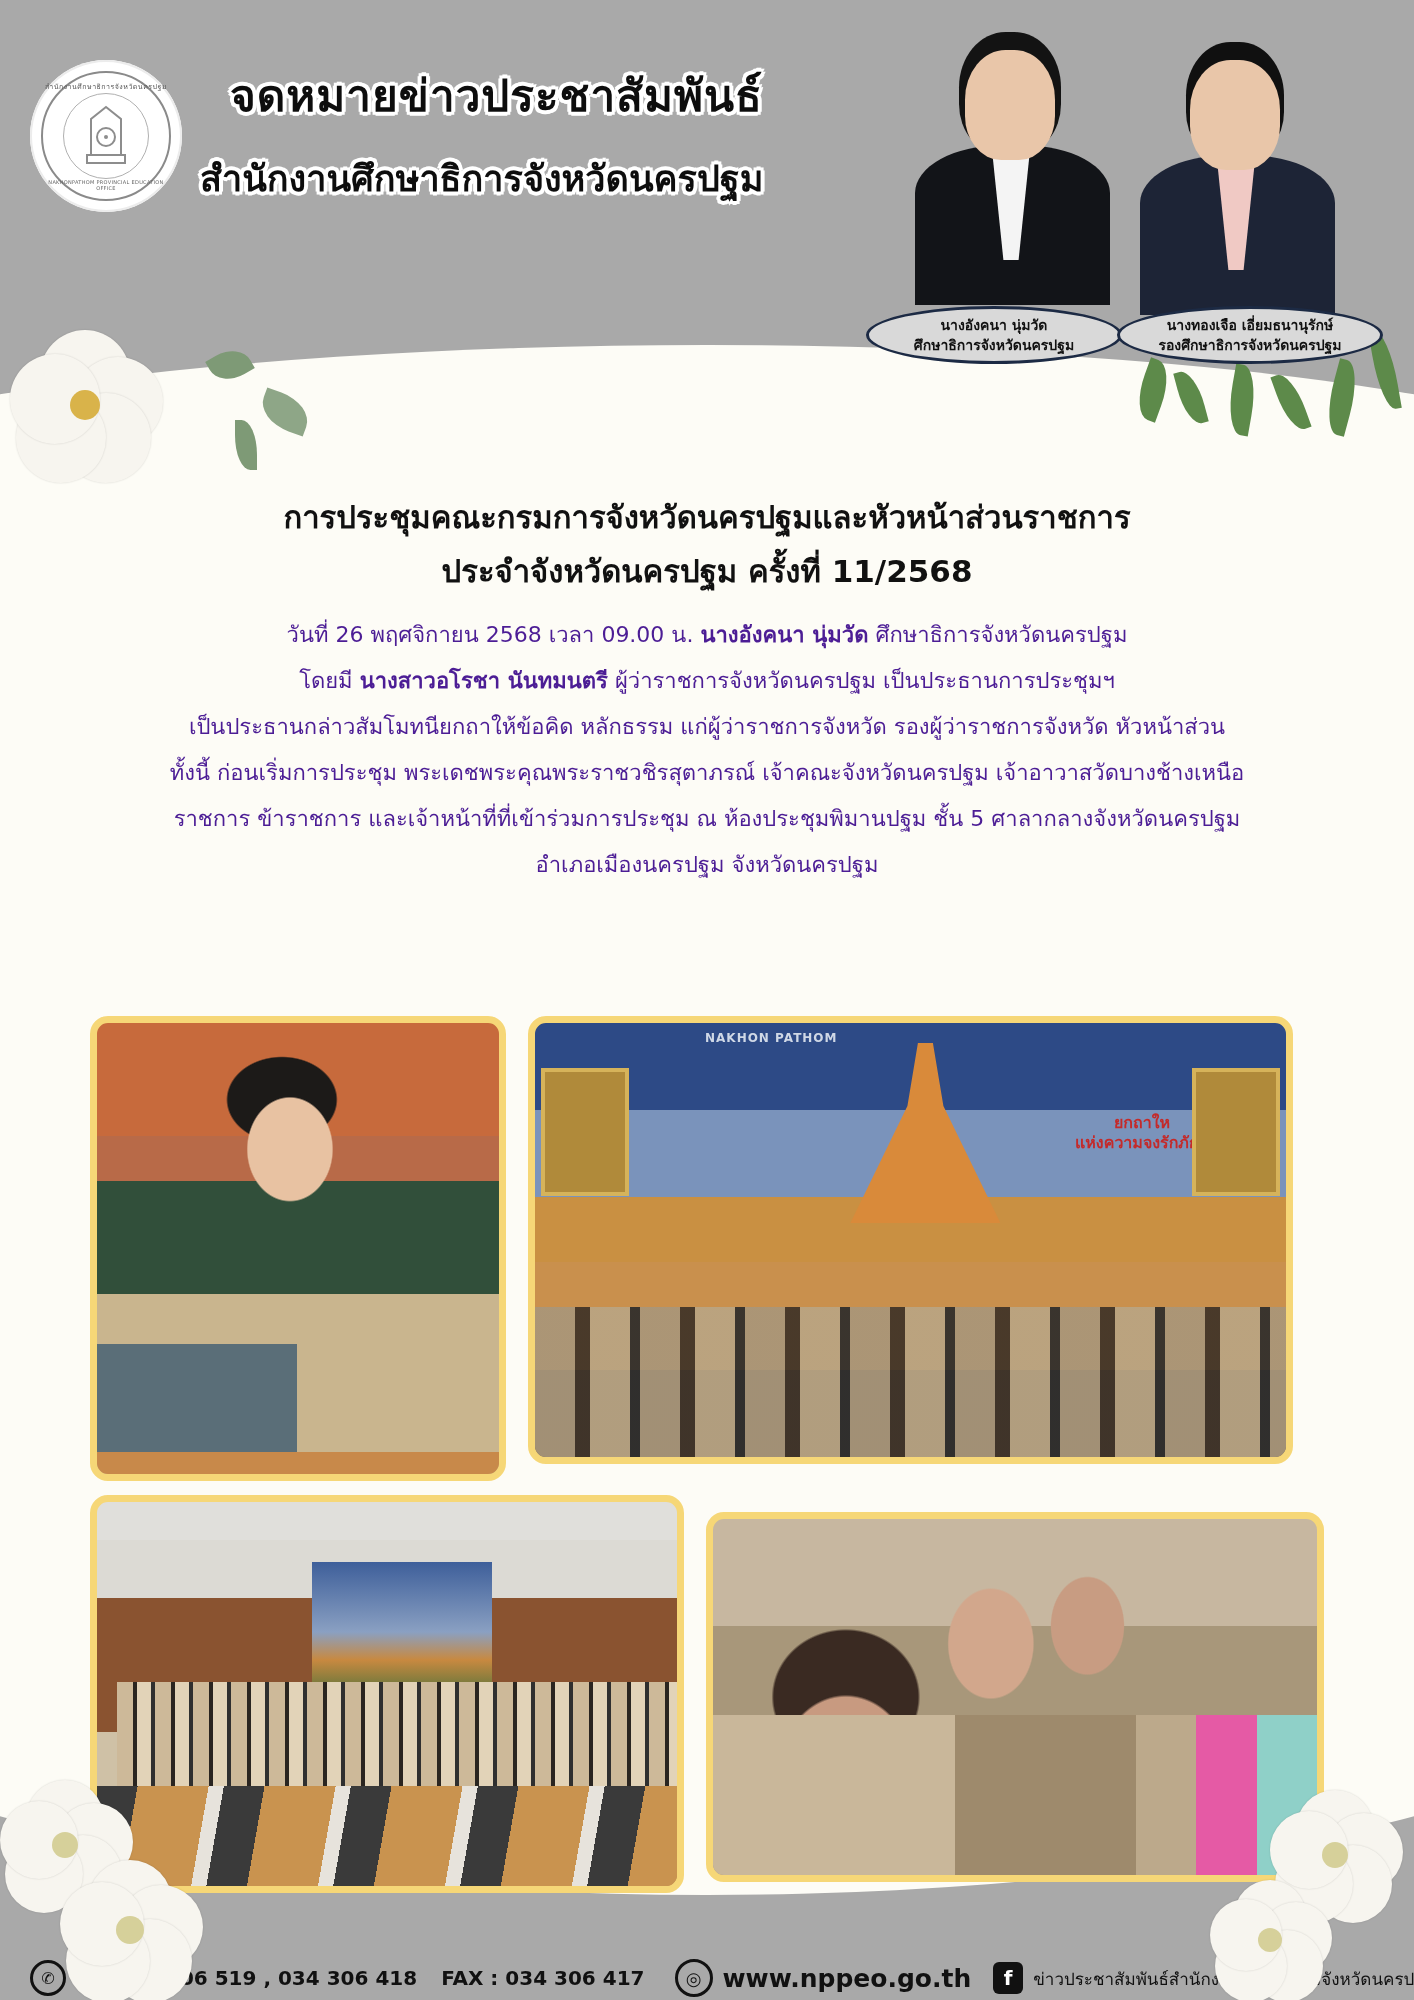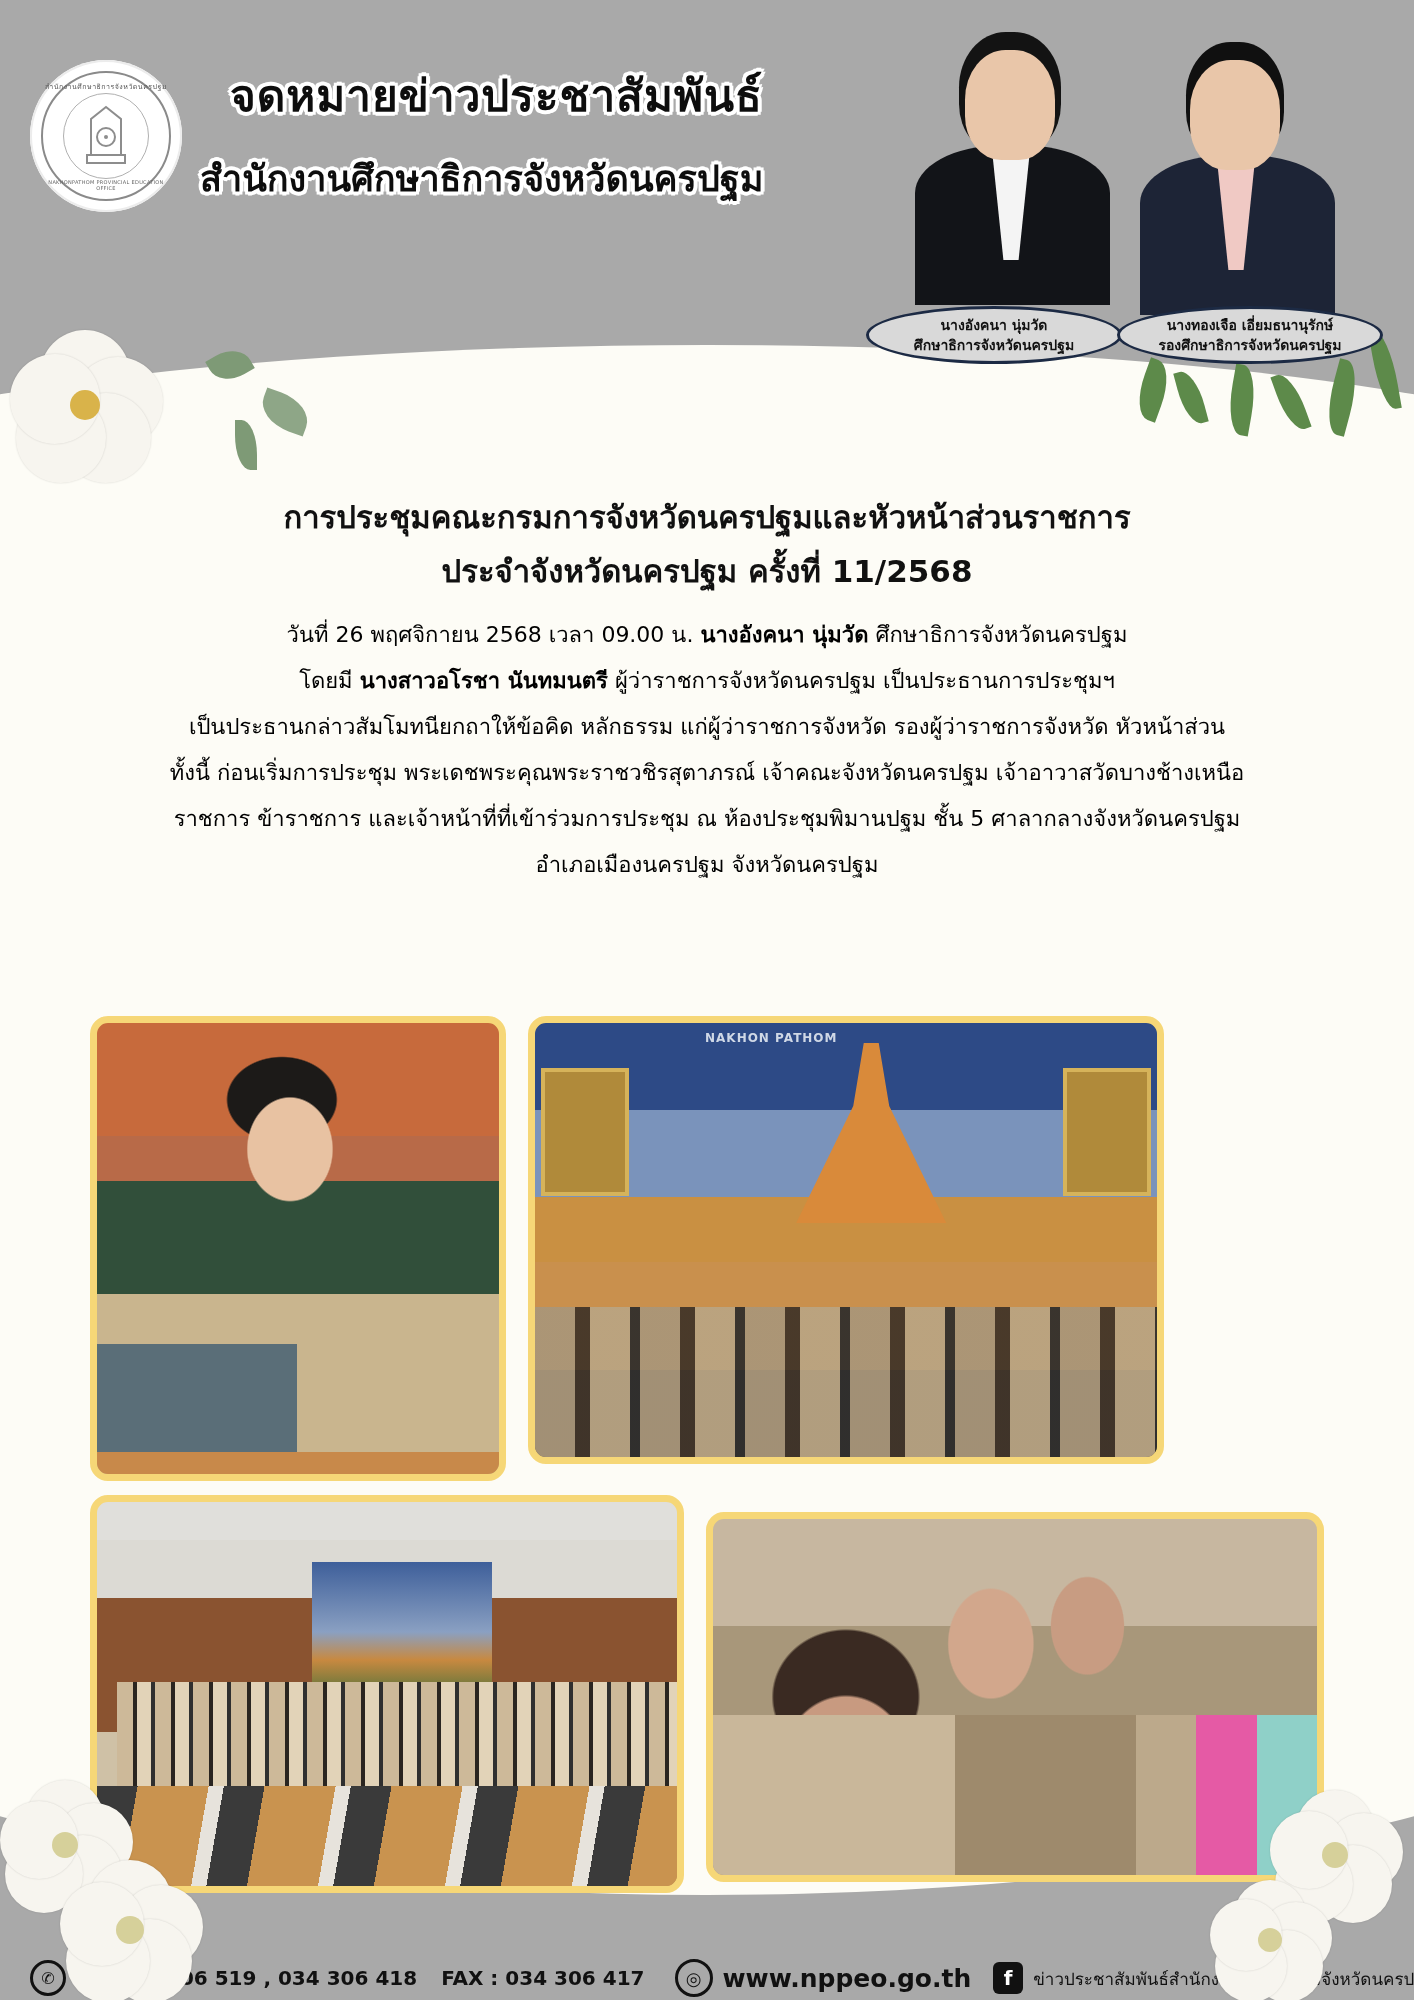--- a/index.html
+++ b/index.html
@@ -91,41 +91,41 @@
   .flower .ct { position: absolute; left: 40%; top: 40%; width: 20%; height: 20%;
     border-radius: 50%; background: #d9b34a; }
 
   
   .headline {
     position: absolute; z-index: 3; left: 0; width: 1414px; top: 490px;
     text-align: center; font-weight: bold; font-size: 31px; line-height: 54px; color: #111;
   }
   .body-text {
     position: absolute; z-index: 3; left: 60px; width: 1294px; top: 612px;
-    text-align: center; font-size: 22px; line-height: 46px; color: #000000;
+    text-align: center; font-size: 22px; line-height: 46px; color: #4c1d95;
   }
   .body-text b { font-weight: bold; }
 
   
   .photo {
     position: absolute; z-index: 3; border: 7px solid #f6d777; border-radius: 18px;
     overflow: hidden; box-sizing: border-box;
   }
   .ph1 { left: 90px; top: 1016px; width: 416px; height: 465px;
     background:
       radial-gradient(ellipse 70px 85px at 48% 28%, #e8c2a2 60%, transparent 62%),
       radial-gradient(ellipse 90px 70px at 46% 17%, #1c1a18 60%, transparent 62%),
       linear-gradient(180deg, #c76a3c 0 25%, #b86a48 25% 35%, #314f3a 35% 60%, transparent 60%),
       linear-gradient(180deg, transparent 0 50%, #c9b58e 50% 100%);
     background-color: #7d6d5a;
   }
   .ph1 .screen { position: absolute; left: 0; bottom: 20px; width: 200px; height: 110px; background: #5a6e78; }
   .ph1 .desk { position: absolute; left: 0; bottom: 0; width: 100%; height: 22px; background: #c8894a; }
 
-  .ph2 { left: 528px; top: 1016px; width: 636px; height: 448px;
+  .ph2 { left: 528px; top: 1016px; width: 765px; height: 448px;
     background:
       linear-gradient(180deg, #2d4a86 0 20%, #7a93bb 20% 40%, #c99042 40% 55%, transparent 55%),
       linear-gradient(180deg, transparent 0 55%, #c9904d 55% 80%, #6a5a4a 80% 100%);
     background-color: #5c3a24;
   }
   .ph2 .stupa { position: absolute; left: 42%; top: 20px; width: 150px; height: 180px;
     background: #d98a3a; clip-path: polygon(45% 0,55% 0,62% 35%,100% 100%,0 100%,38% 35%); }
   .ph2 .banner-txt { position: absolute; left: 540px; top: 90px; color: #c42a2a; font-weight: bold; font-size: 16px; line-height: 20px; text-align: center; }
   .ph2 .nk { position: absolute; left: 170px; top: 8px; color: #cfd8e6; font-weight: bold; font-size: 12px; letter-spacing: 1px; }
   .ph2 .frame-l { position: absolute; left: 6px; top: 45px; width: 80px; height: 120px; background: #b08a3a; border: 4px solid #d6b35a; }

